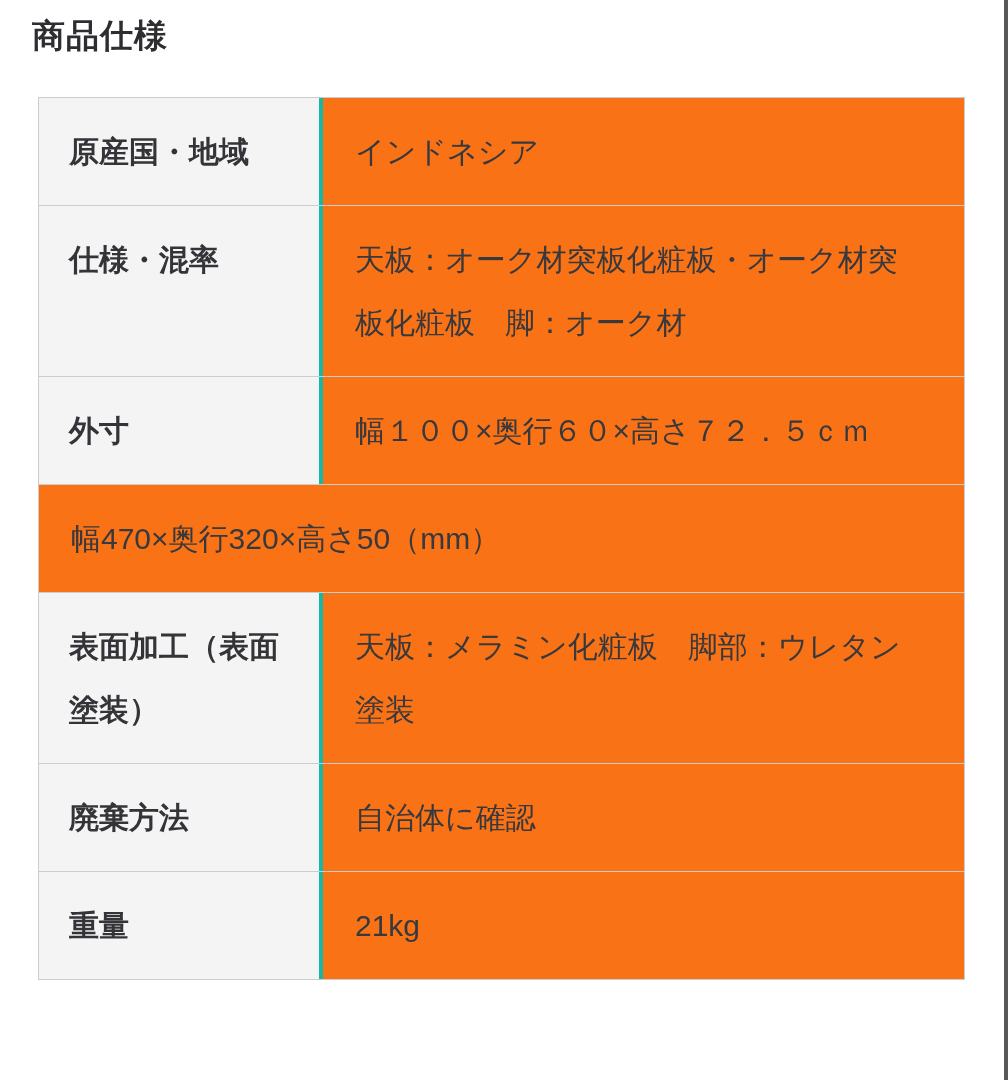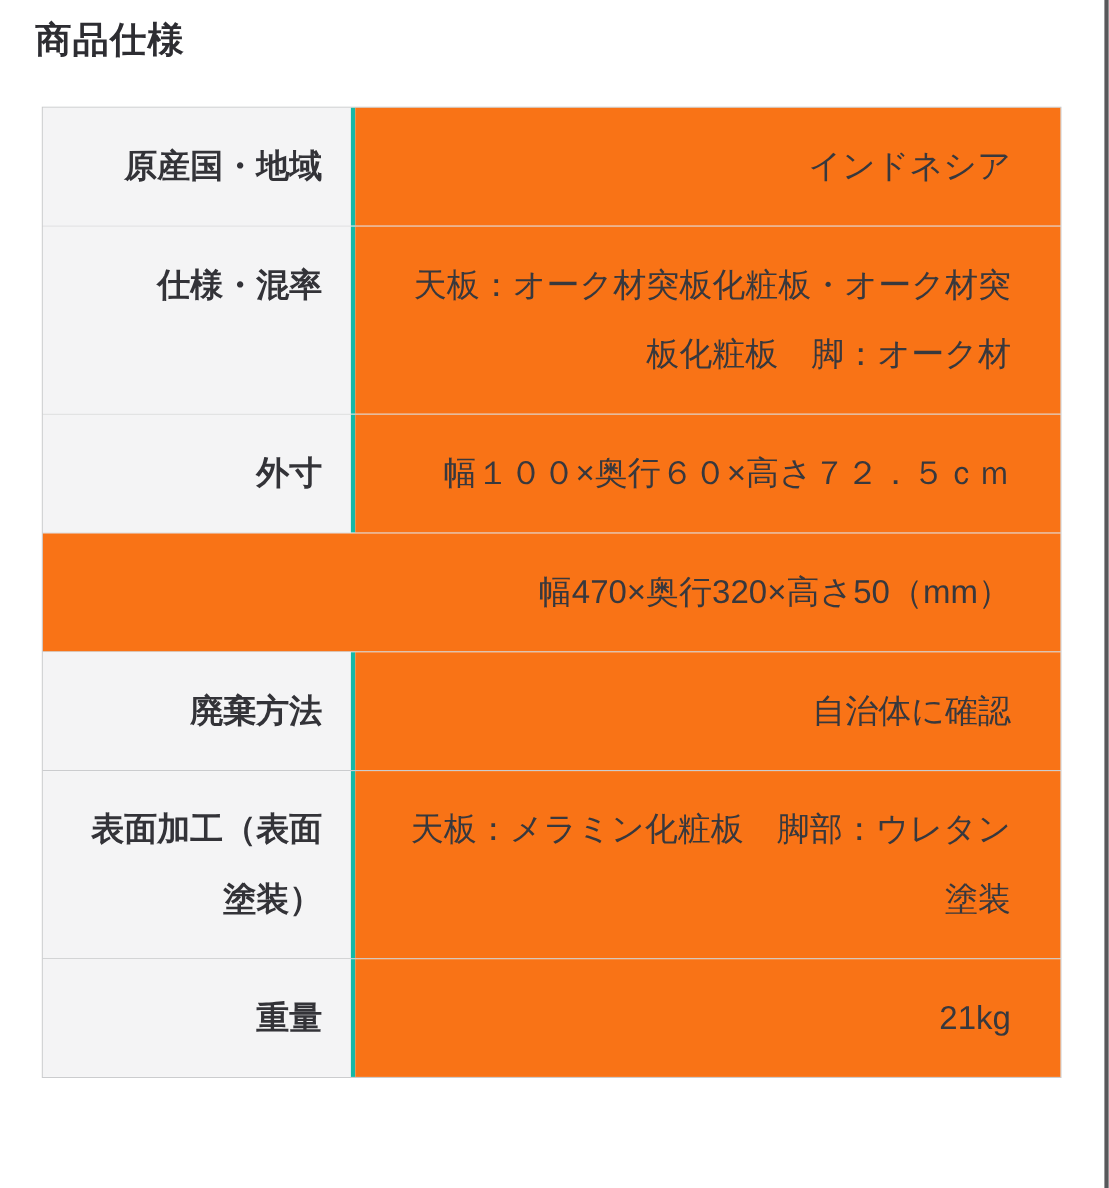--- a/index.html
+++ b/index.html
@@ -1,15 +1,15 @@
 <!DOCTYPE html>
 <html lang="ja"><head>
 <meta charset="utf-8">
 <style>
-  * { margin: 0; padding: 0; box-sizing: border-box; text-align: right; }
+  * { margin: 0; padding: 0; box-sizing: border-box; }
   html, body {
     width: 1008px; height: 1080px;
     background: #ffffff;
     overflow: hidden;
     position: relative;
     font-family: "Liberation Sans", "DejaVu Sans", sans-serif;
   }
   .page-title {
     position: absolute;
     left: 32px; top: 14px;
@@ -72,26 +72,26 @@
     <div class="spec-cell spec-value">天板：オーク材突板化粧板・オーク材突板化粧板　脚：オーク材</div>
   </div>
   <div class="spec-row">
     <div class="spec-cell spec-label">外寸</div>
     <div class="spec-cell spec-value">幅１００×奥行６０×高さ７２．５ｃｍ</div>
   </div>
   <div class="spec-row">
     <div class="spec-cell spec-value">幅470×奥行320×高さ50（mm）</div>
   </div>
   <div class="spec-row">
+    <div class="spec-cell spec-label">表面加工（表面塗装）</div>
+    <div class="spec-cell spec-value">天板：メラミン化粧板　脚部：ウレタン塗装</div>
+  </div>
+  <div class="spec-row">
     <div class="spec-cell spec-label">廃棄方法</div>
     <div class="spec-cell spec-value">自治体に確認</div>
-  </div>
-  <div class="spec-row">
-    <div class="spec-cell spec-label">表面加工（表面塗装）</div>
-    <div class="spec-cell spec-value">天板：メラミン化粧板　脚部：ウレタン塗装</div>
   </div>
   <div class="spec-row">
     <div class="spec-cell spec-label">重量</div>
     <div class="spec-cell spec-value">21kg</div>
   </div>
 </div>
 
 <div class="screen-edge-line"></div>
 
 </body></html>

